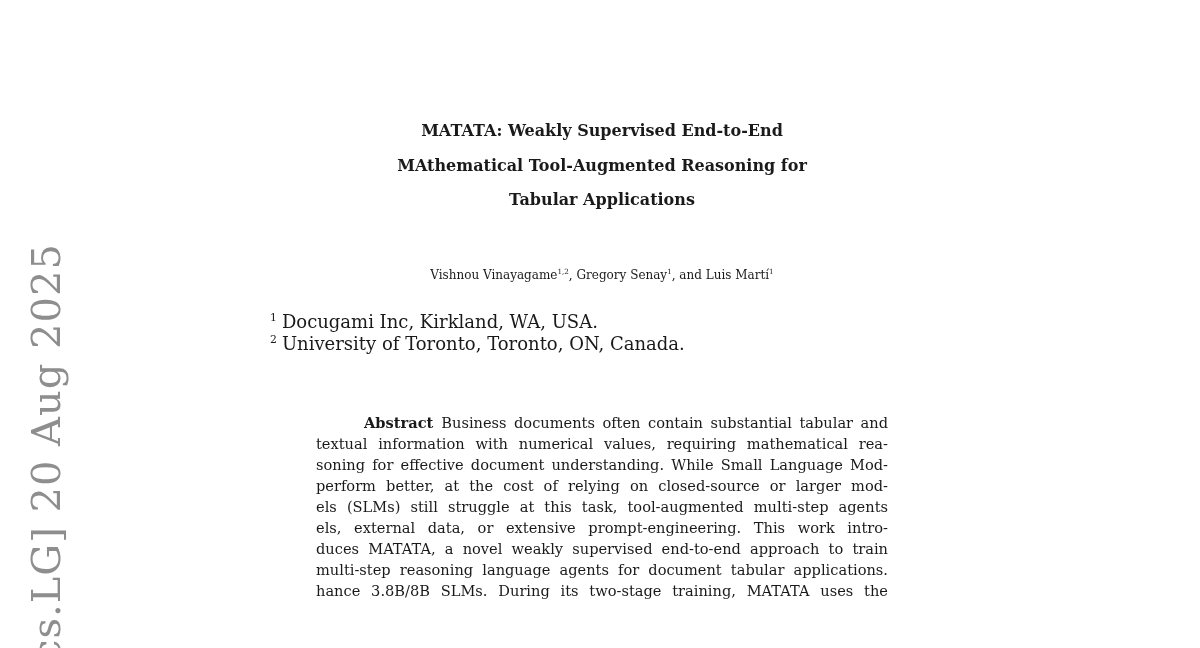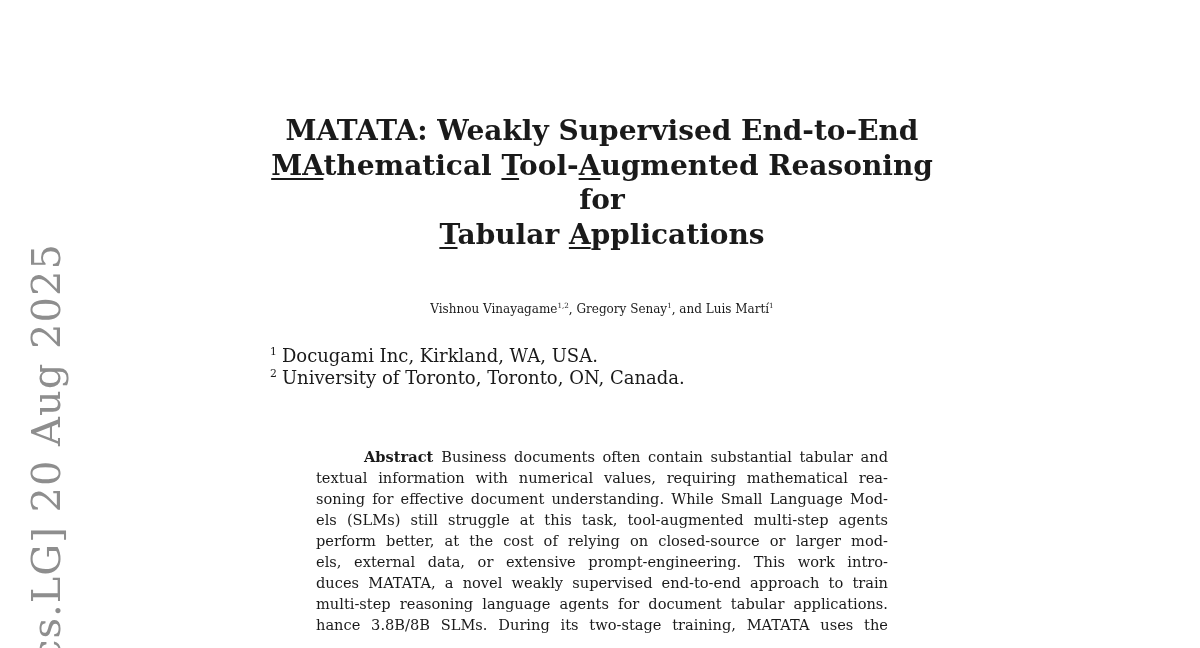--- a/index.html
+++ b/index.html
@@ -32,25 +32,24 @@
     position: absolute;
     left: 270px;
     top: 0;
     width: 664px;
   }
 
   .title {
     margin-top: 114px;
     text-align: center;
     font-weight: bold;
-    font-size: 28px;
+    font-size: 16px;
     line-height: 34.5px;
   }
   .u {
-    text-decoration: underline;
     text-underline-offset: 3px;
     text-decoration-thickness: 1.5px;
   }
 
   .authors {
     margin-top: 45px;
     text-align: center;
     font-size: 12px;
     line-height: 24px;
   }
@@ -103,22 +102,22 @@
 
     <div class="affils">
       <div><span class="sup">1</span><span>Docugami Inc, Kirkland, WA, USA.</span></div>
       <div><span class="sup">2</span><span>University of Toronto, Toronto, ON, Canada.</span></div>
     </div>
 
     <div class="abstract">
       <div class="abs-line"><span class="abs-label">Abstract</span><span>Business documents often contain substantial tabular and</span></div>
       <div class="abs-line">textual information with numerical values, requiring mathematical rea-</div>
       <div class="abs-line">soning for effective document understanding. While Small Language Mod-</div>
+      <div class="abs-line">perform better, at the cost of relying on closed-source or larger mod-</div>
       <div class="abs-line">els (SLMs) still struggle at this task, tool-augmented multi-step agents</div>
-      <div class="abs-line">perform better, at the cost of relying on closed-source or larger mod-</div>
       <div class="abs-line">els, external data, or extensive prompt-engineering. This work intro-</div>
       <div class="abs-line">duces MATATA, a novel weakly supervised end-to-end approach to train</div>
       <div class="abs-line">multi-step reasoning language agents for document tabular applications.</div>
       <div class="abs-line">hance 3.8B/8B SLMs. During its two-stage training, MATATA uses the</div>
 
     </div>
 
   </div>
 </div>
 

